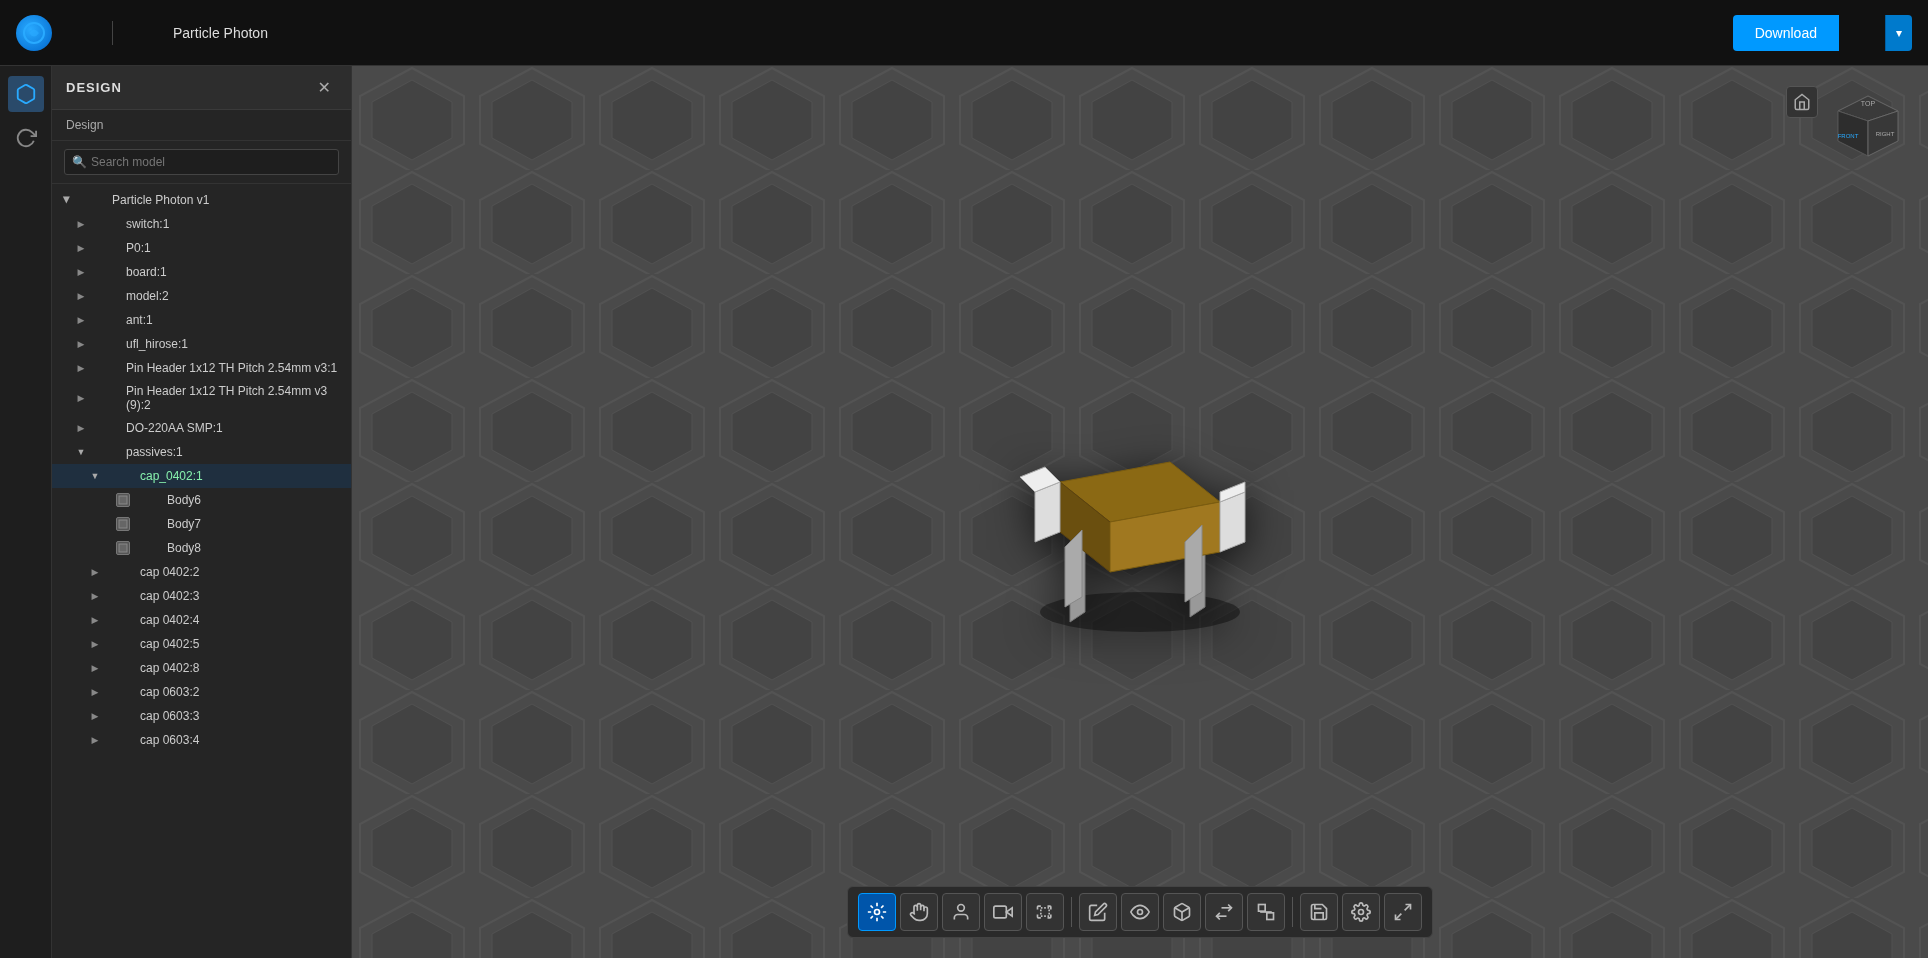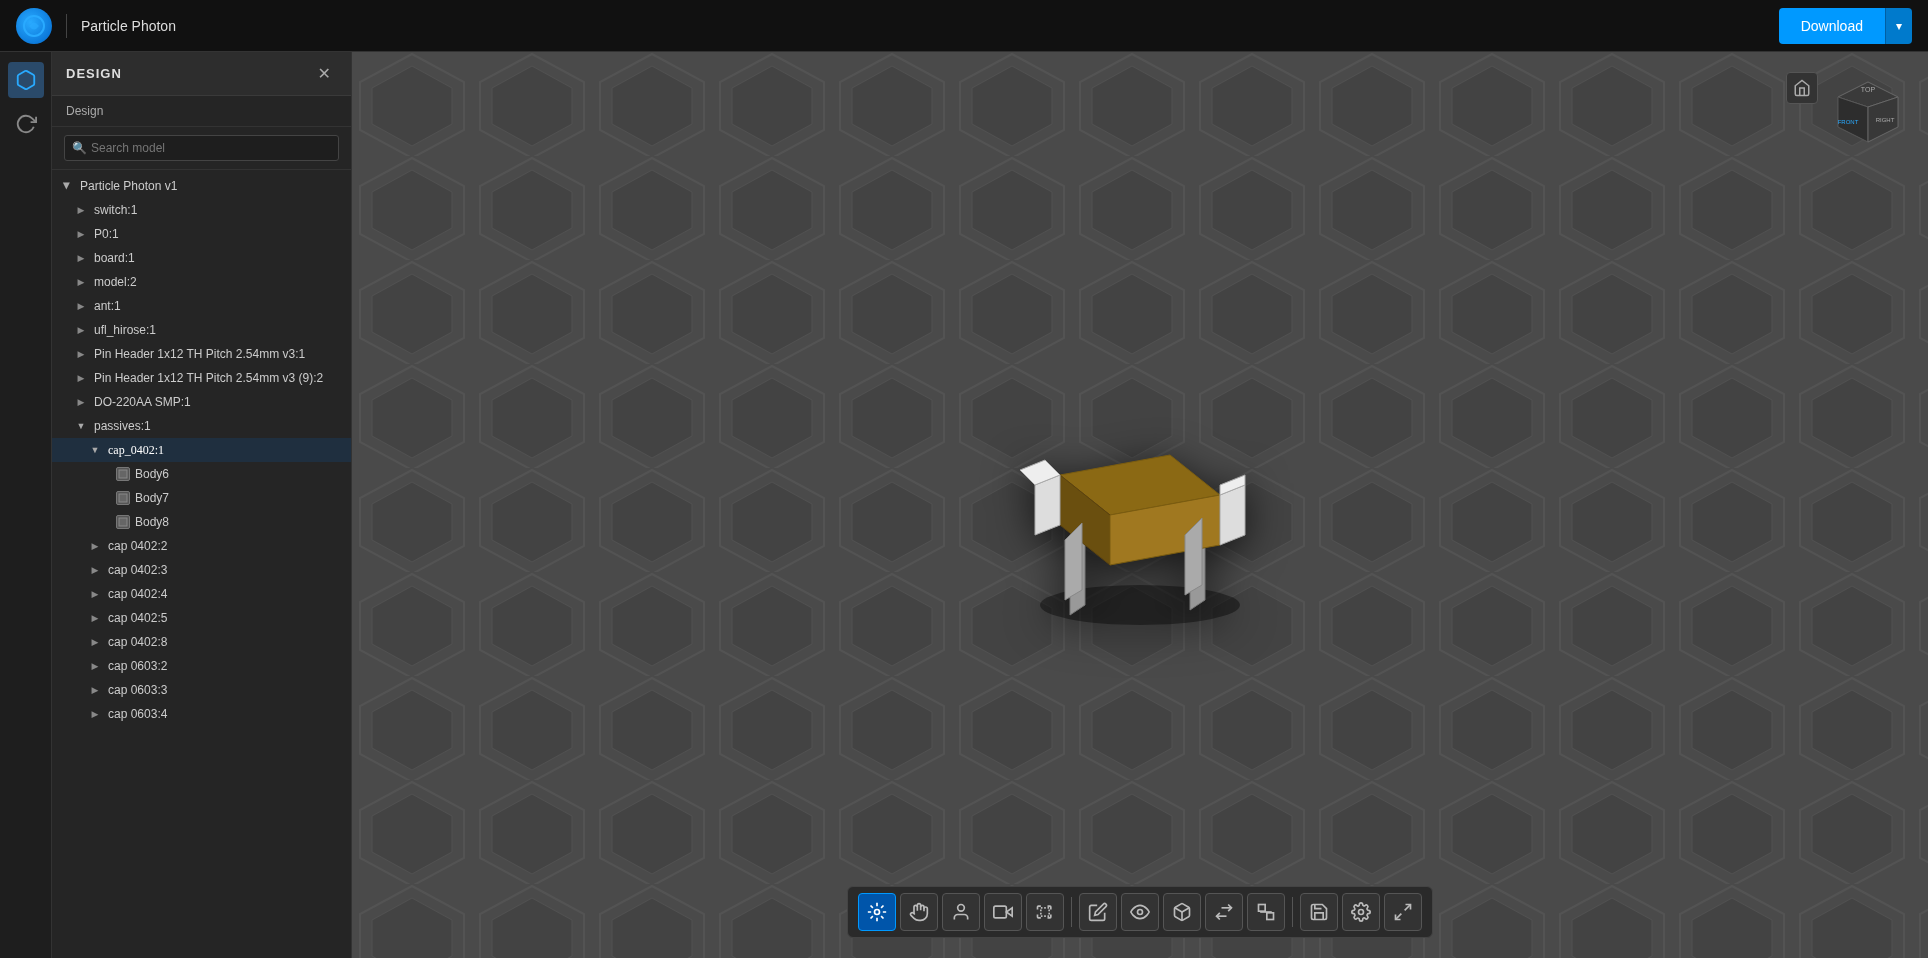--- a/index.html
+++ b/index.html
@@ -1,27 +1,28 @@
 <!DOCTYPE html>
 <html><head>
   <meta charset="utf-8">
   <style>
     * { box-sizing: border-box; margin: 0; padding: 0; }
     body { background: #1a1a1a; font-family: 'Segoe UI', Arial, sans-serif; color: #ccc; width: 1928px; height: 958px; overflow: hidden; display: flex; flex-direction: column; }
 
     
     #topbar {
-      height: 52px;
+      height: 66px;
       background: #111;
       display: flex;
       align-items: center;
       padding: 0 16px;
       border-bottom: 1px solid #333;
       flex-shrink: 0;
       z-index: 10;
+      gap: 46px;
     }
     #topbar .logo {
       width: 36px; height: 36px;
       background: radial-gradient(circle at 40% 40%, #29aaff, #0066cc);
       border-radius: 50%;
       display: flex; align-items: center; justify-content: center;
       color: white; font-weight: bold; font-size: 14px;
       flex-shrink: 0;
     }
     #topbar .divider {
@@ -169,21 +170,21 @@
     .tree-box-icon {
       width: 14px; height: 14px;
       background: #555;
       border: 1px solid #777;
       border-radius: 2px;
       margin-right: 5px;
       flex-shrink: 0;
       display: flex; align-items: center; justify-content: center;
     }
 
-    .tree-label { flex: 1; }
+    .tree-label { flex: 1; margin-left: 32px; }
 
     .section-arrow {
       color: #aaa; font-size: 9px; margin-right: 6px;
     }
 
     
     #viewport {
       flex: 1;
       position: relative;
       overflow: hidden;
@@ -350,21 +351,21 @@
           <div class="tree-item" style="padding-left: 22px;">
             <span class="tree-arrow section-arrow" style="color: rgb(136, 136, 136);">▶</span>
             <span class="tree-label">DO-220AA SMP:1</span>
           </div>
           <div class="tree-item" style="padding-left: 22px;">
             <span class="tree-arrow section-arrow" style="color: rgb(170, 170, 170);">▼</span>
             <span class="tree-label">passives:1</span>
           </div>
           <div class="tree-item selected" style="padding-left: 36px; background: rgba(26, 58, 90, 0.5);">
             <span class="tree-arrow section-arrow" style="color: rgb(170, 170, 170);">▼</span>
-            <span class="tree-label" style="color: #ffffff; font-family: Liberation Serif, serif;">cap_0402:1</span>
+            <span class="tree-label" style="color: #86efac;">cap_0402:1</span>
           </div>
           <div class="tree-item" style="padding-left: 50px;">
             <span style="width: 14px; display: inline-block;"></span>
             <span class="tree-box-icon">
               <svg width="10" height="10" viewBox="0 0 10 10">
                 <rect x="1" y="1" width="8" height="8" fill="#666" stroke="#888" stroke-width="1"></rect>
               </svg>
             </span>
             <span class="tree-label">Body6</span>
           </div>

